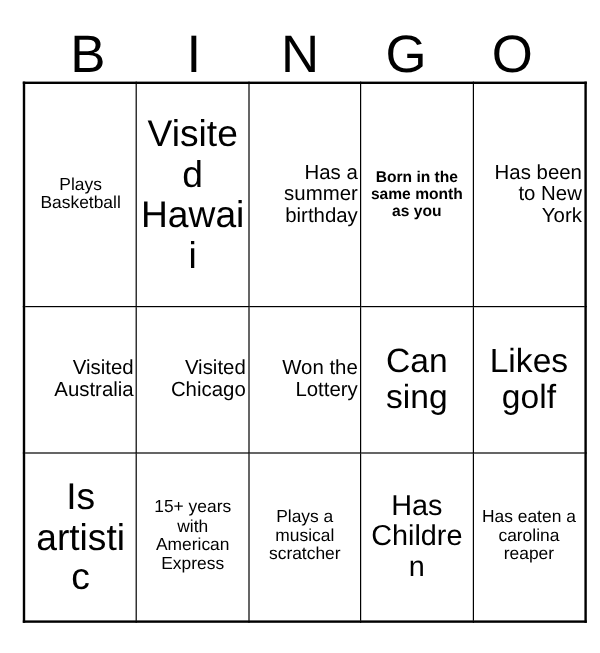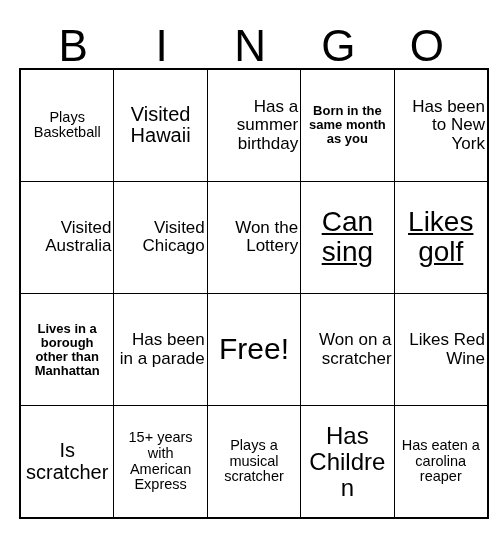--- a/index.html
+++ b/index.html
@@ -78,22 +78,22 @@
     line-height: 1.08;
     word-wrap: break-word;
     overflow-wrap: break-word;
   }
 
   
   .fs-xs   { font-size: 13px; font-weight: bold; }
   .fs-sm   { font-size: 14.5px; }
   .fs-md   { font-size: 17px; text-align: right; }
   .fs-lg   { font-size: 24px; }
-  .fs-xl   { font-size: 20px; }
-  .fs-xxl  { font-size: 28px; text-decoration: underline; }
+  .fs-xl   { font-size: 31px; }
+  .fs-xxl  { font-size: 28px; }
   .fs-free { font-size: 30px; }
 </style>
 </head>
 <body>
 
 <div id="card">
 
   <div id="header">
     <div class="header-cell">
       <span class="header-letter">B</span>
@@ -143,38 +143,21 @@
           </td>
         <td>
             <span class="cell-text fs-xxl">Can sing</span>
           </td>
         <td>
             <span class="cell-text fs-xxl">Likes golf</span>
           </td>
       </tr>
       <tr>
         <td>
-            <span class="cell-text fs-xs">Lives in a borough other than Manhattan</span>
-          </td>
-        <td>
-            <span class="cell-text fs-md">Has been in a parade</span>
-          </td>
-        <td>
-            <span class="cell-text fs-free">Free!</span>
-          </td>
-        <td>
-            <span class="cell-text fs-md">Won on a scratcher</span>
-          </td>
-        <td>
-            <span class="cell-text fs-md">Likes Red Wine</span>
-          </td>
-      </tr>
-      <tr>
-        <td>
-            <span class="cell-text fs-xl">Is scratcher</span>
+            <span class="cell-text fs-xl">Is artistic</span>
           </td>
         <td>
             <span class="cell-text fs-sm">15+ years with American Express</span>
           </td>
         <td>
             <span class="cell-text fs-sm">Plays a musical scratcher</span>
           </td>
         <td>
             <span class="cell-text fs-lg">Has Children</span>
           </td>

